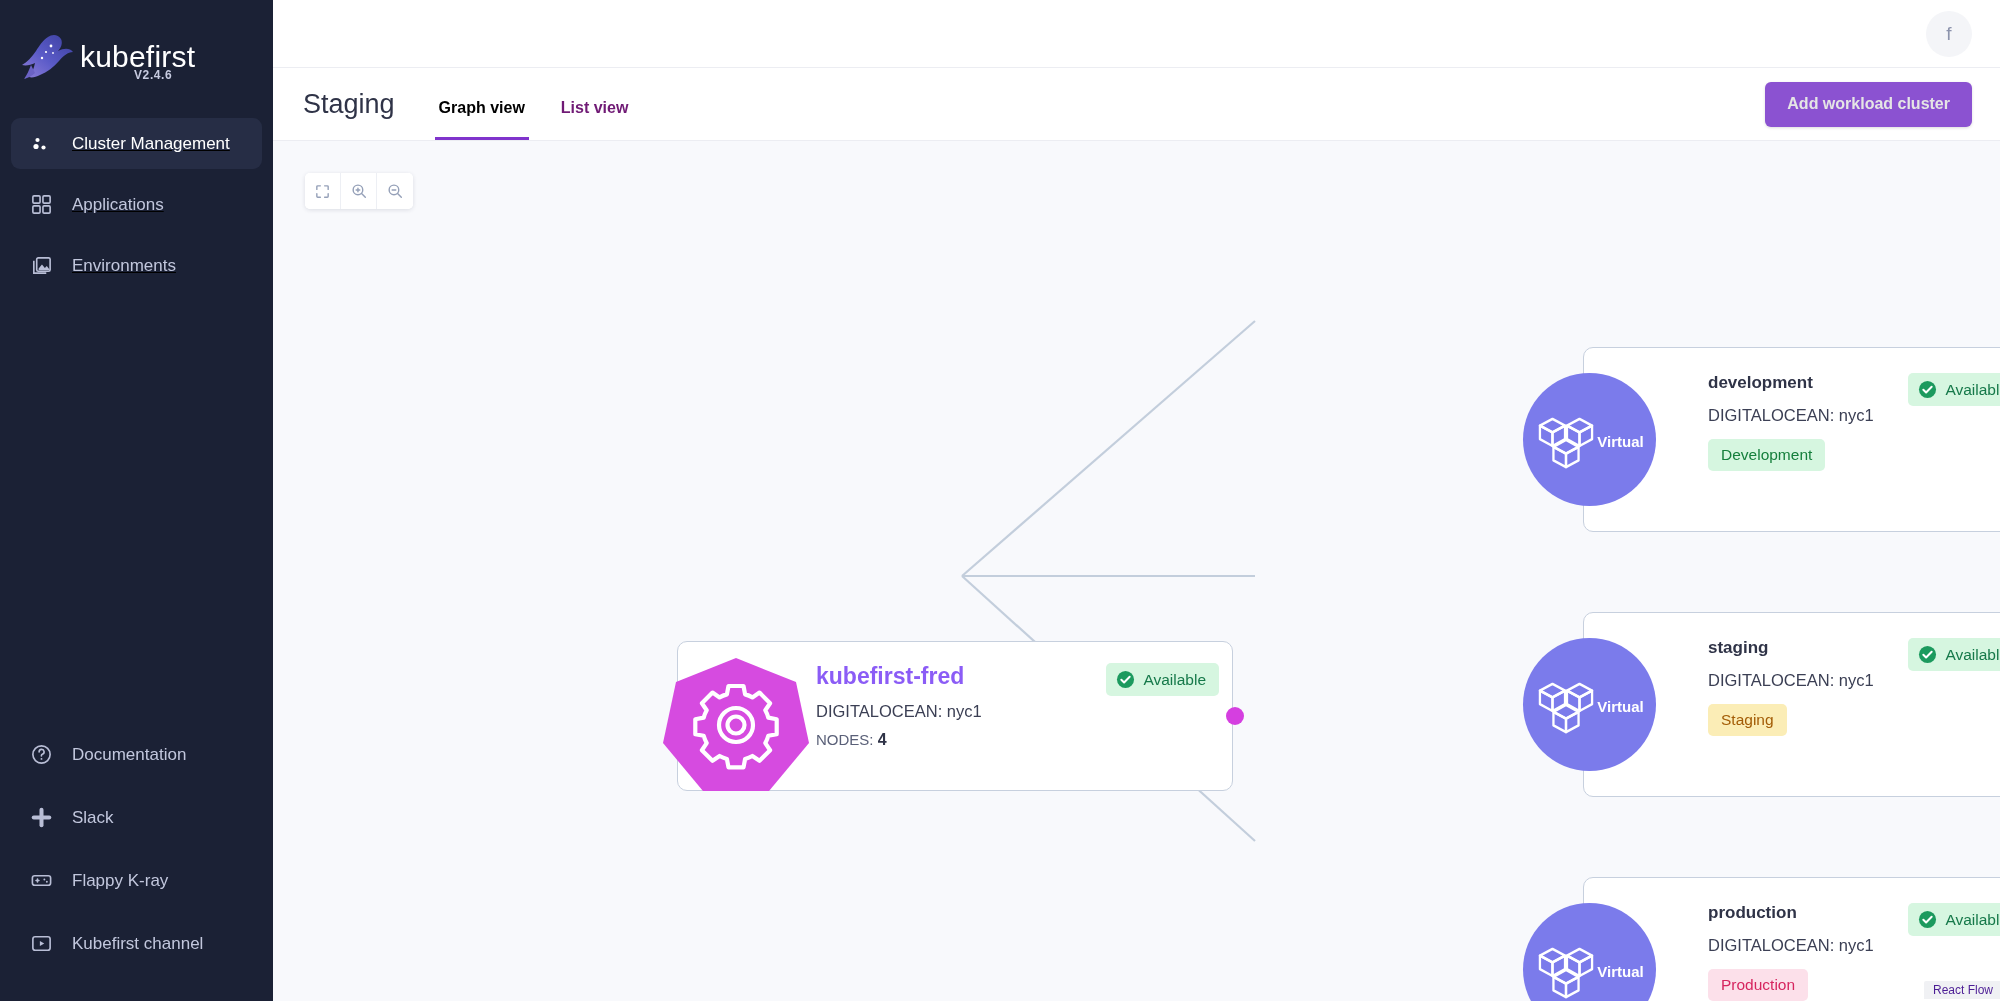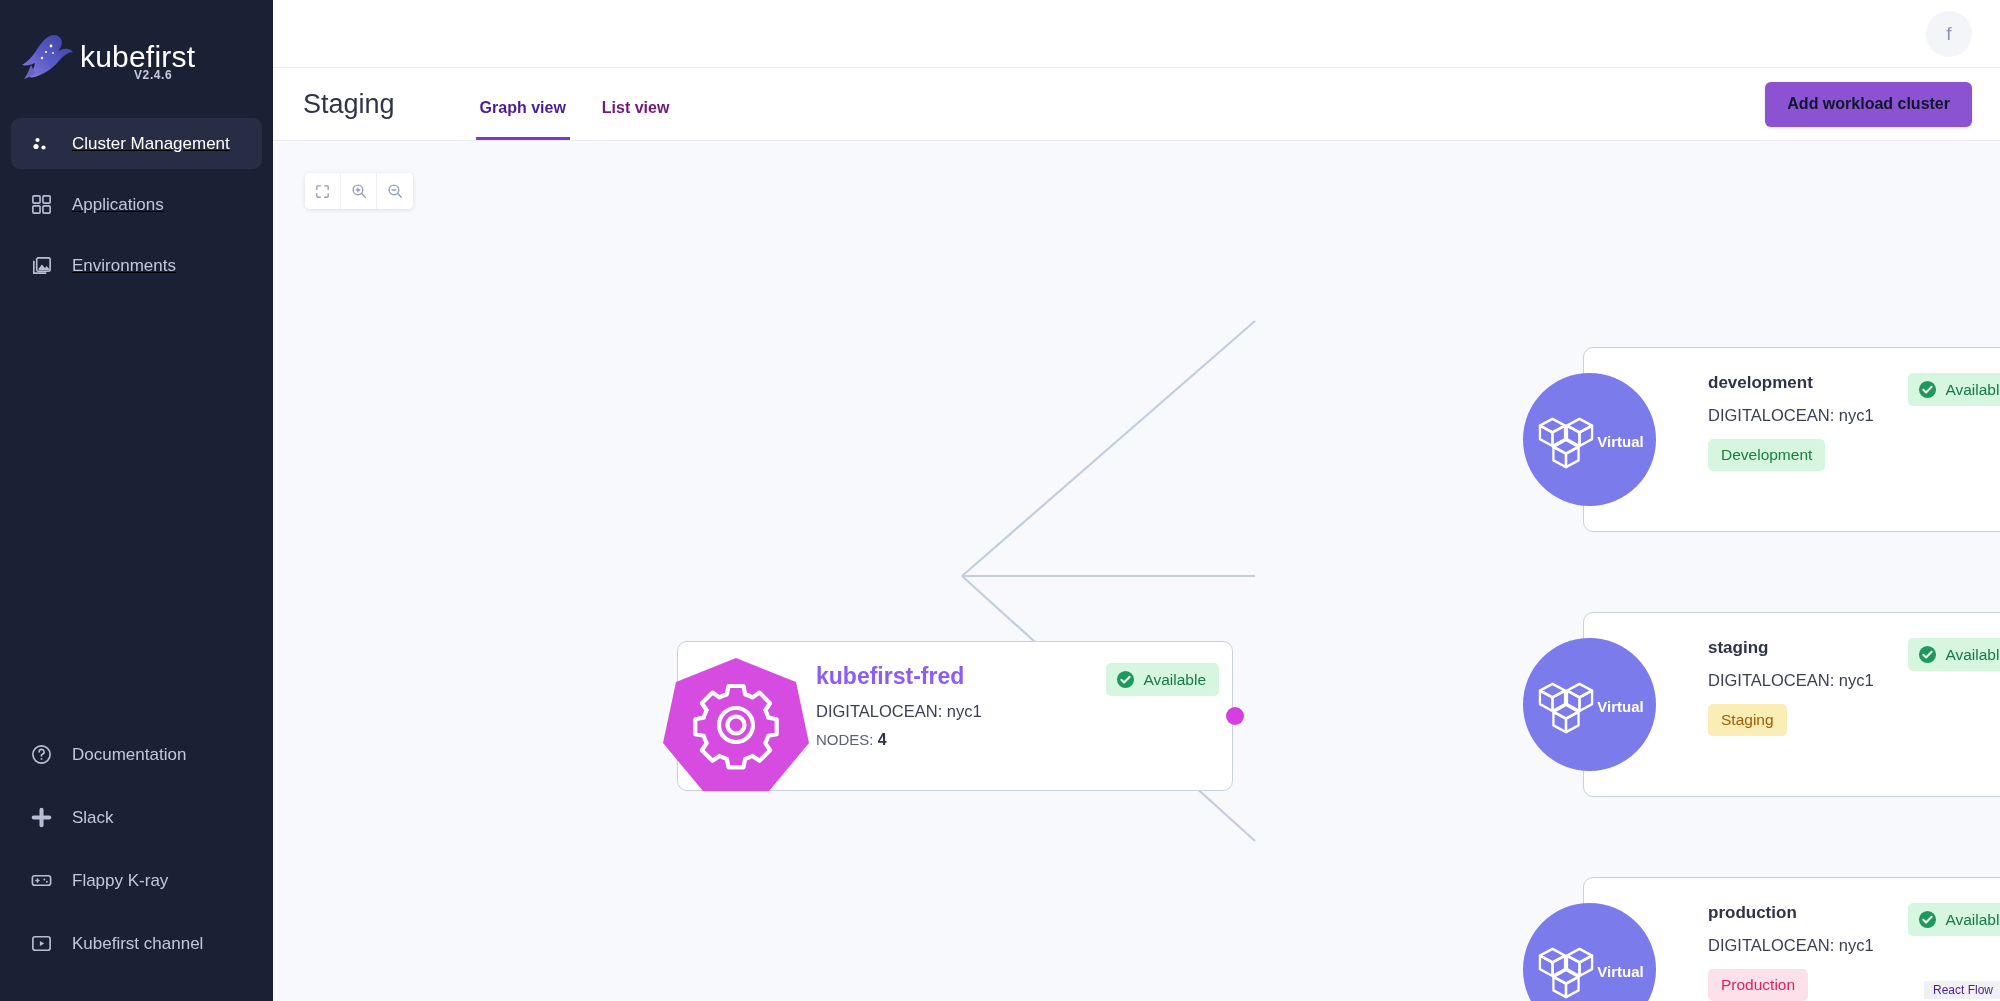--- a/index.html
+++ b/index.html
@@ -83,24 +83,24 @@
   }
   .page-title { font-size: 27px; color: #2F3347; font-weight: 400; }
   .tabs { display: flex; align-items: flex-end; margin-left: 40px; height: 100%; padding-bottom: 0; }
   .tab {
     font-size: 16px; font-weight: 700; color: #701a75;
     padding: 0 4px 21px 4px; margin-right: 28px;
     border-bottom: 3px solid transparent;
     cursor: pointer; align-self: flex-end;
     line-height: 1;
   }
-  .tab.active { color: #4c1d95; border-bottom-color: #8034CC; margin-left: 41px; }
+  .tab.active { color: #000000; border-bottom-color: #8034CC; }
   .btn-primary {
     margin-left: auto;
-    background: #8B52D1; color: #0f172a;
+    background: #8B52D1; color: #e5e5e5;
     font-size: 16px; font-weight: 700;
     border: none; border-radius: 6px;
     height: 45px; padding: 0 22px;
     cursor: pointer;
     box-shadow: 0 1px 3px rgba(0,0,0,.14);
   }
 
   
   .canvas {
     flex: 1 1 auto; position: relative;

